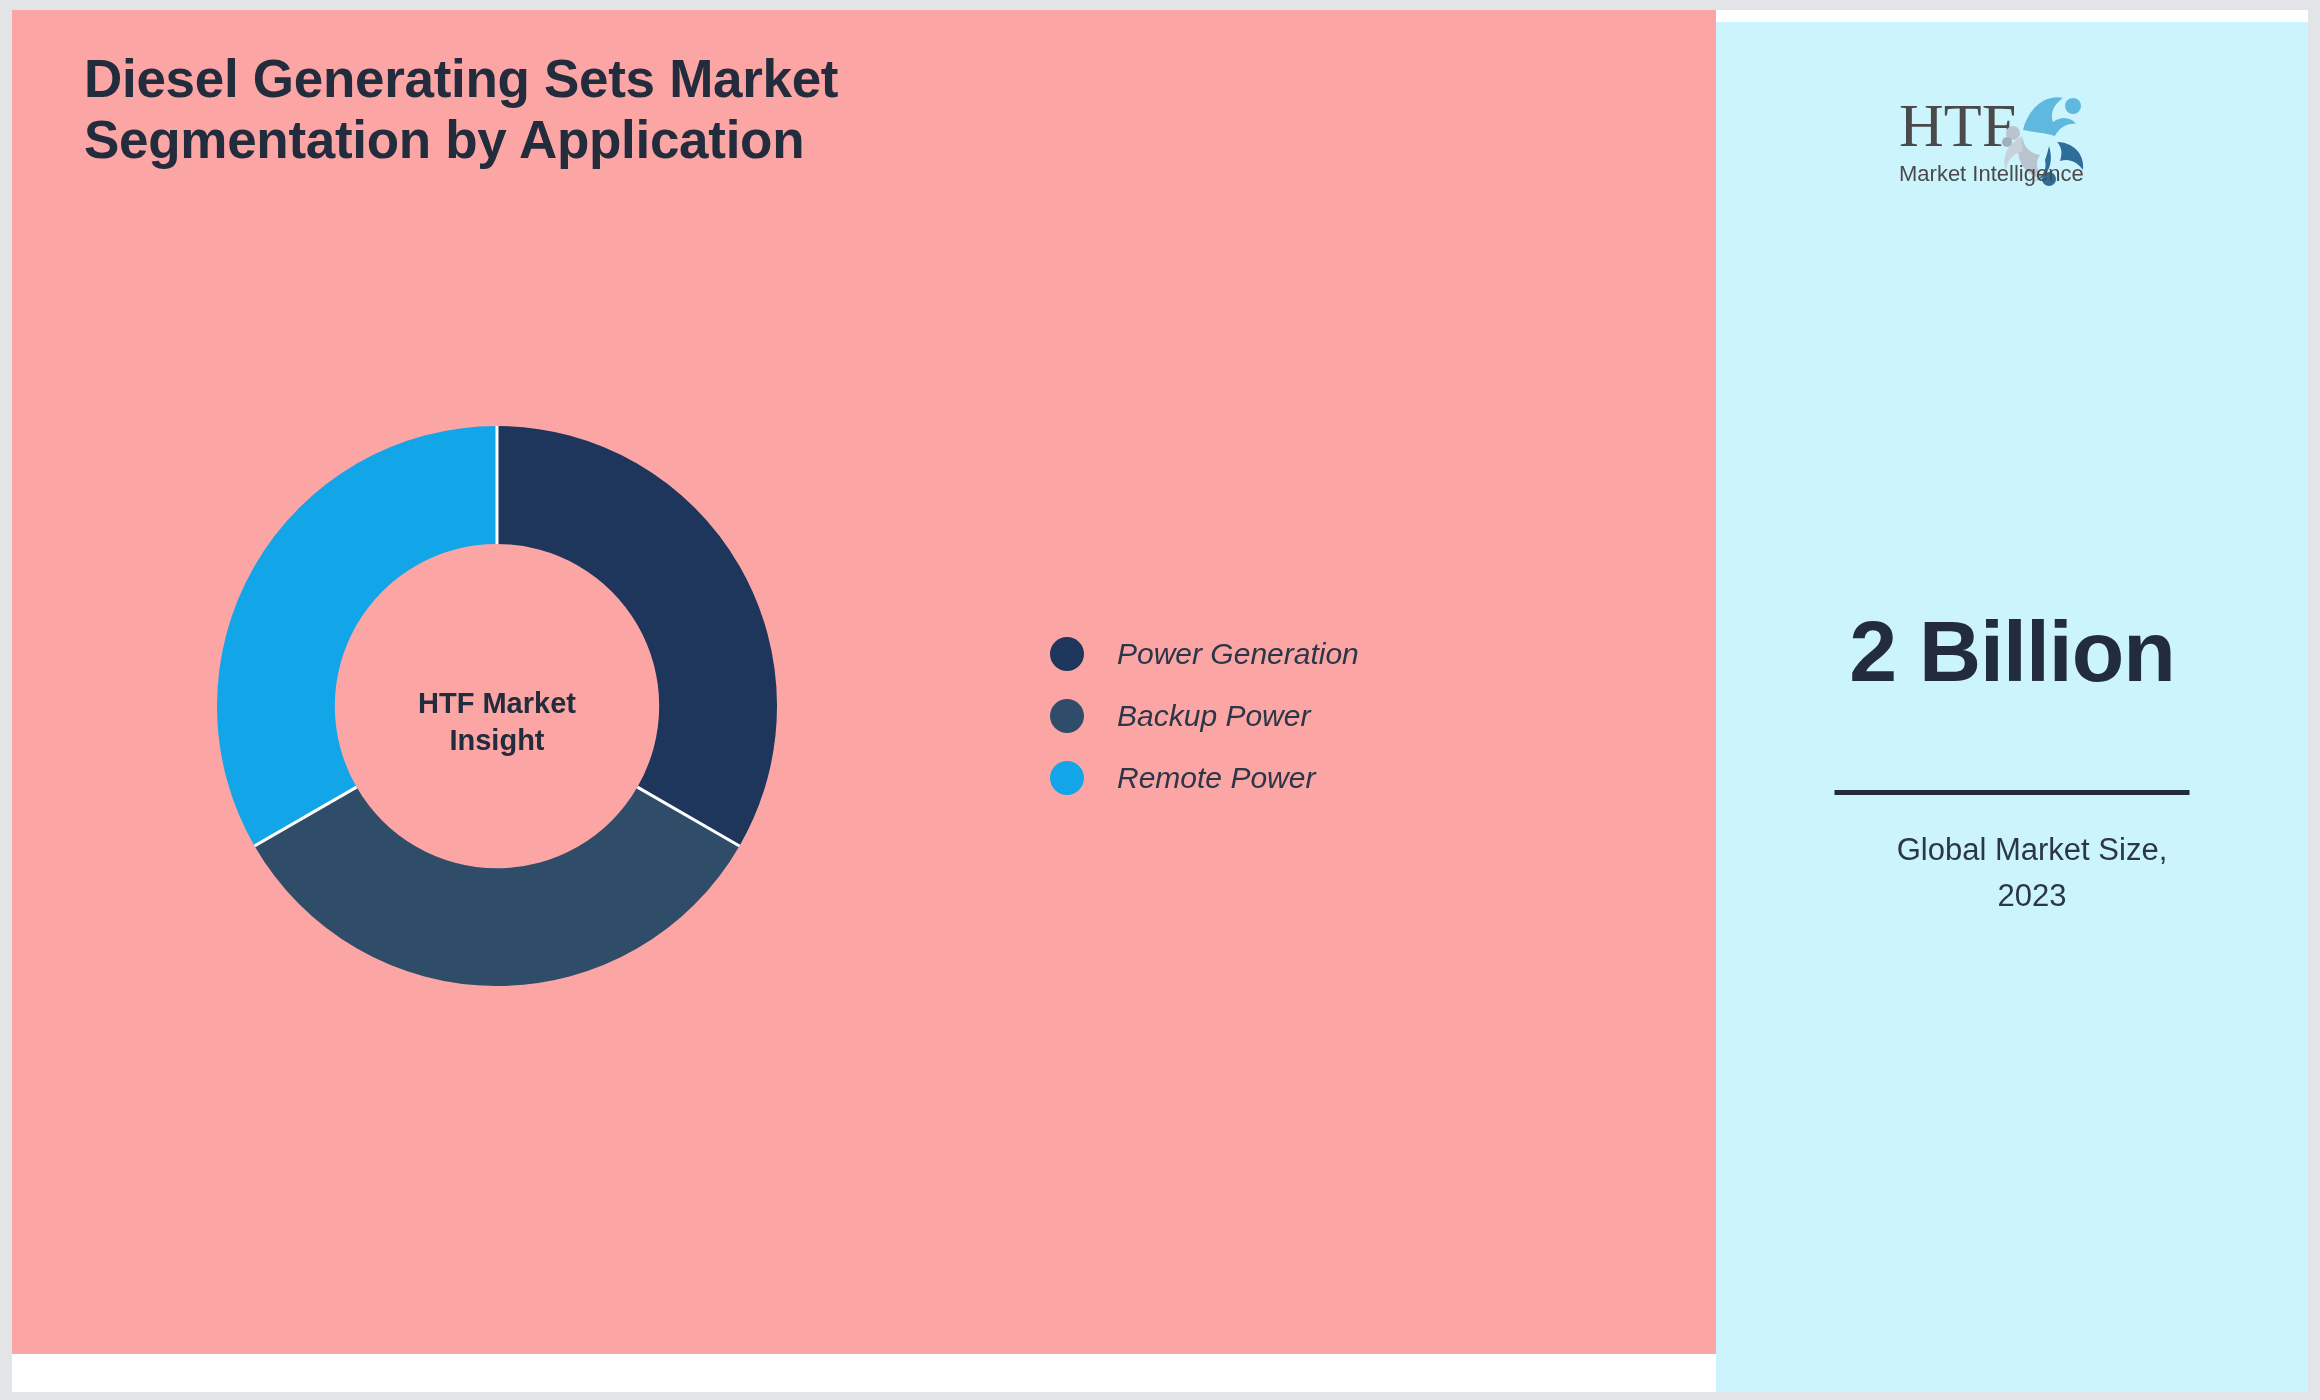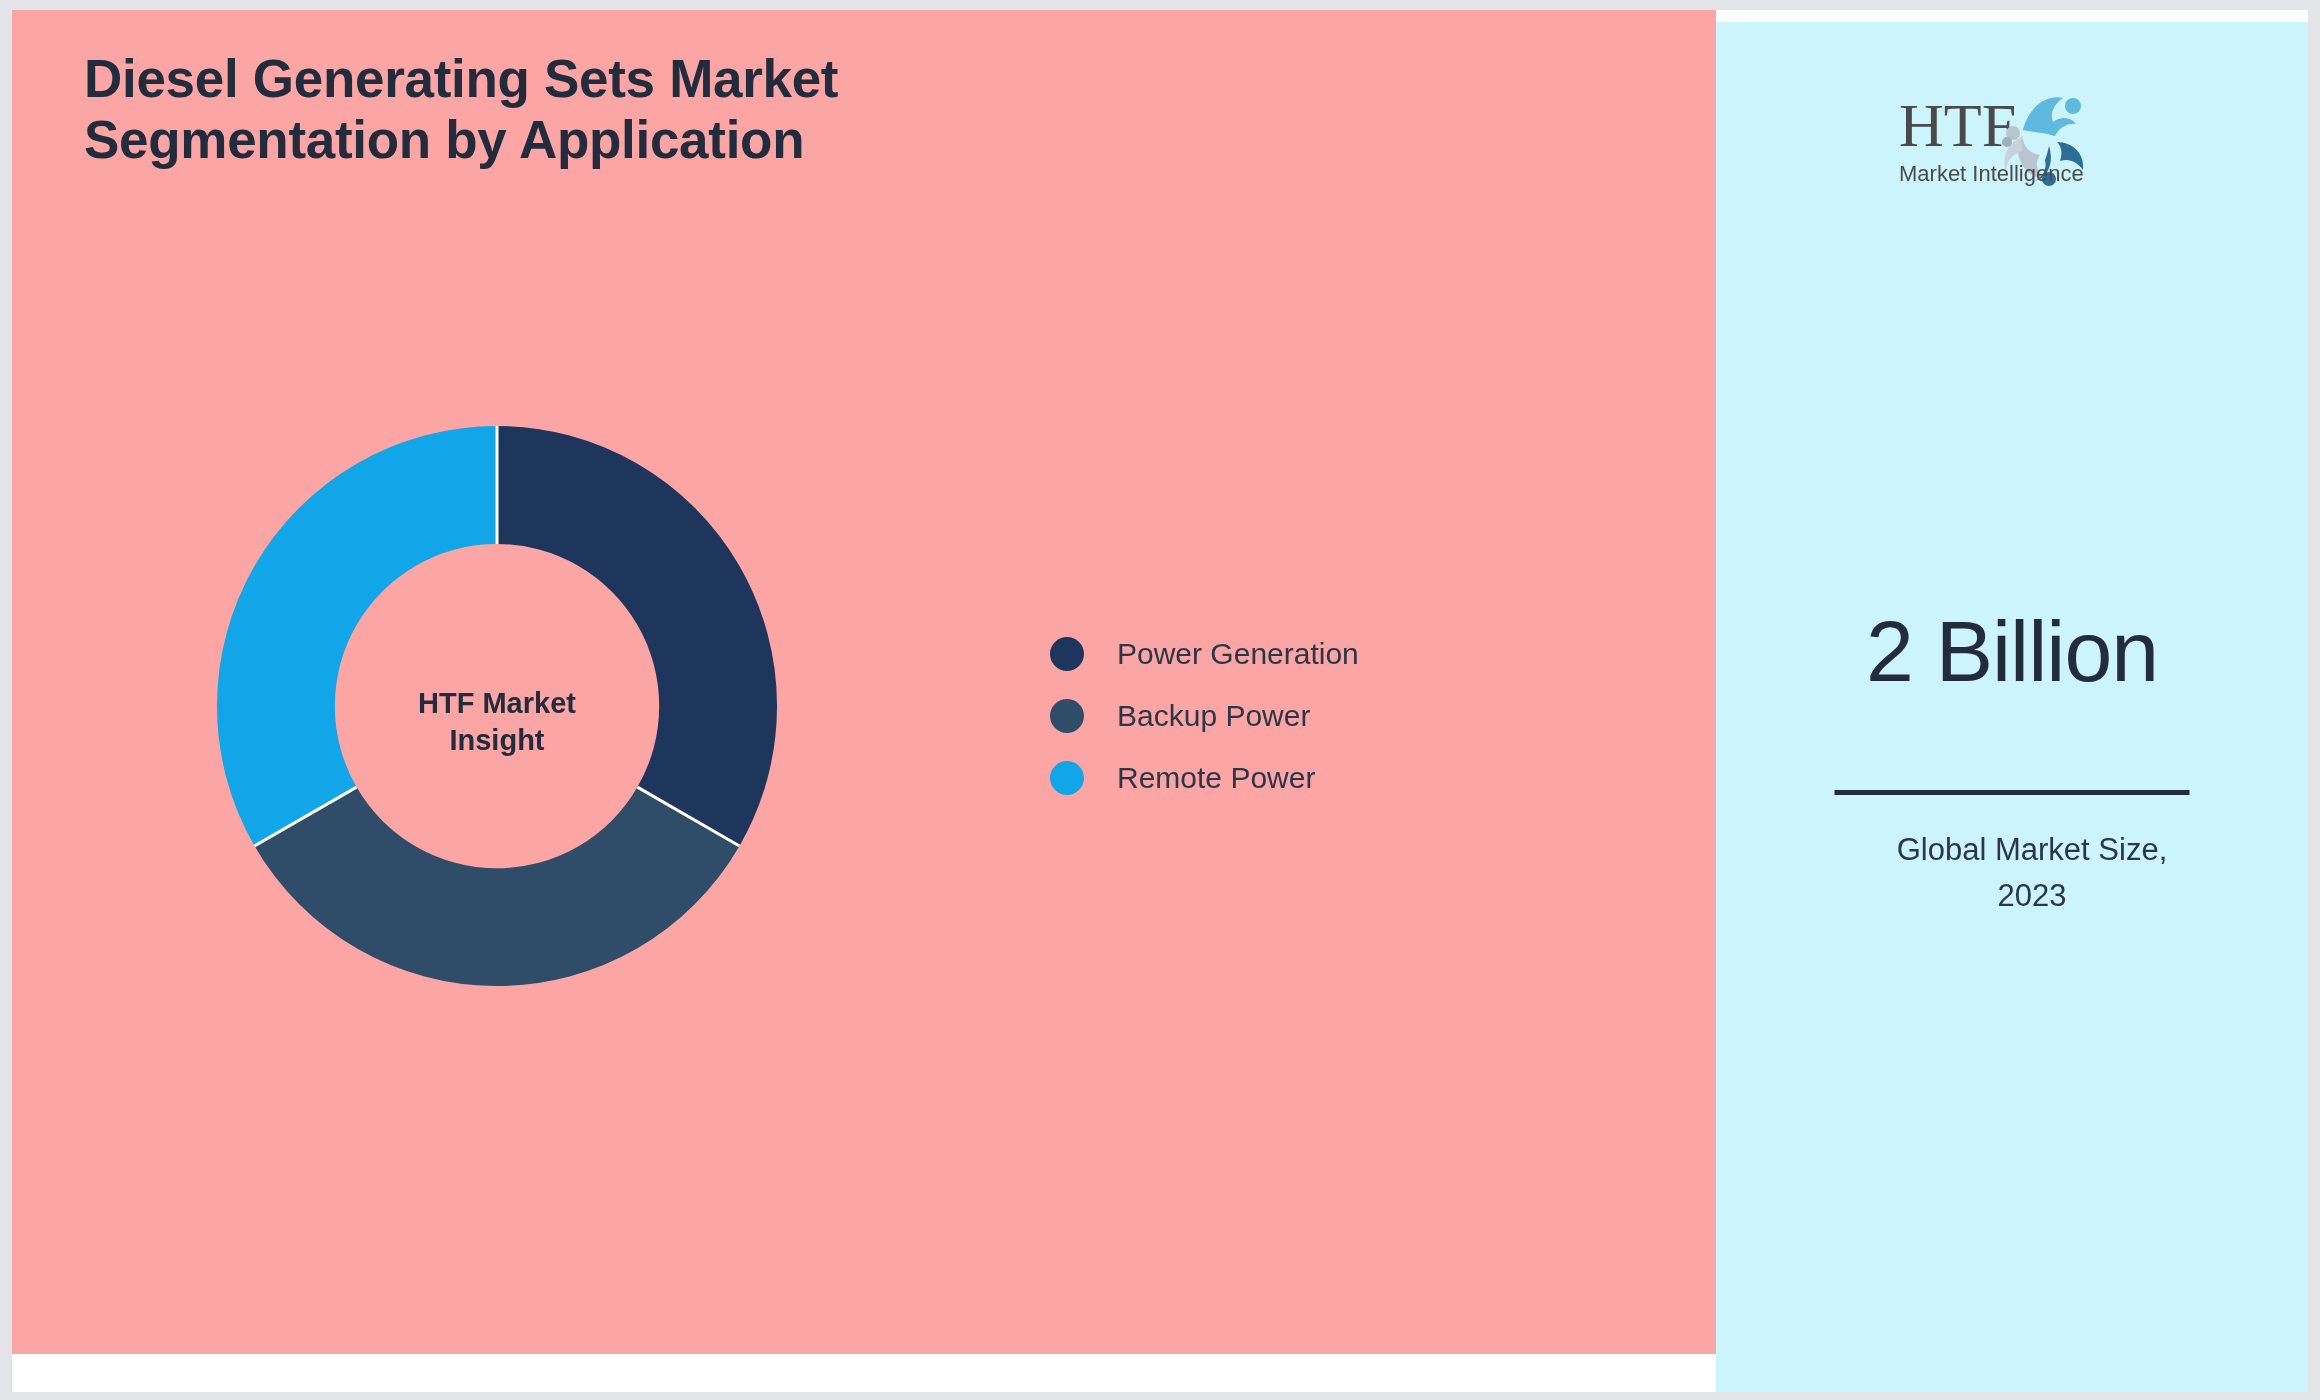--- a/index.html
+++ b/index.html
@@ -99,20 +99,21 @@
     width: 34px;
     height: 34px;
     border-radius: 50%;
     flex: 0 0 auto;
   }
   .legend-label {
     margin-left: 33px;
     font-size: 30px;
     color: #2b3648;
     white-space: nowrap;
+    font-style: italic;
   }
 
   
   .stat-pane {
     position: absolute;
     left: 1704px;
     top: 12px;
     width: 592px;
     height: 1382px;
     background: #ccf4fc;
@@ -128,21 +129,21 @@
   }
   .logo-svg { display: block; }
 
   .stat-value {
     position: absolute;
     left: 0;
     top: 580px;
     width: 592px;
     text-align: center;
     font-size: 86px;
-    font-weight: normal;
+    font-weight: bold;
     color: #222c3c;
     letter-spacing: -1px;
   }
 
   .stat-rule {
     position: absolute;
     left: 50%;
     transform: translateX(-50%);
     top: 768px;
     width: 355px;

